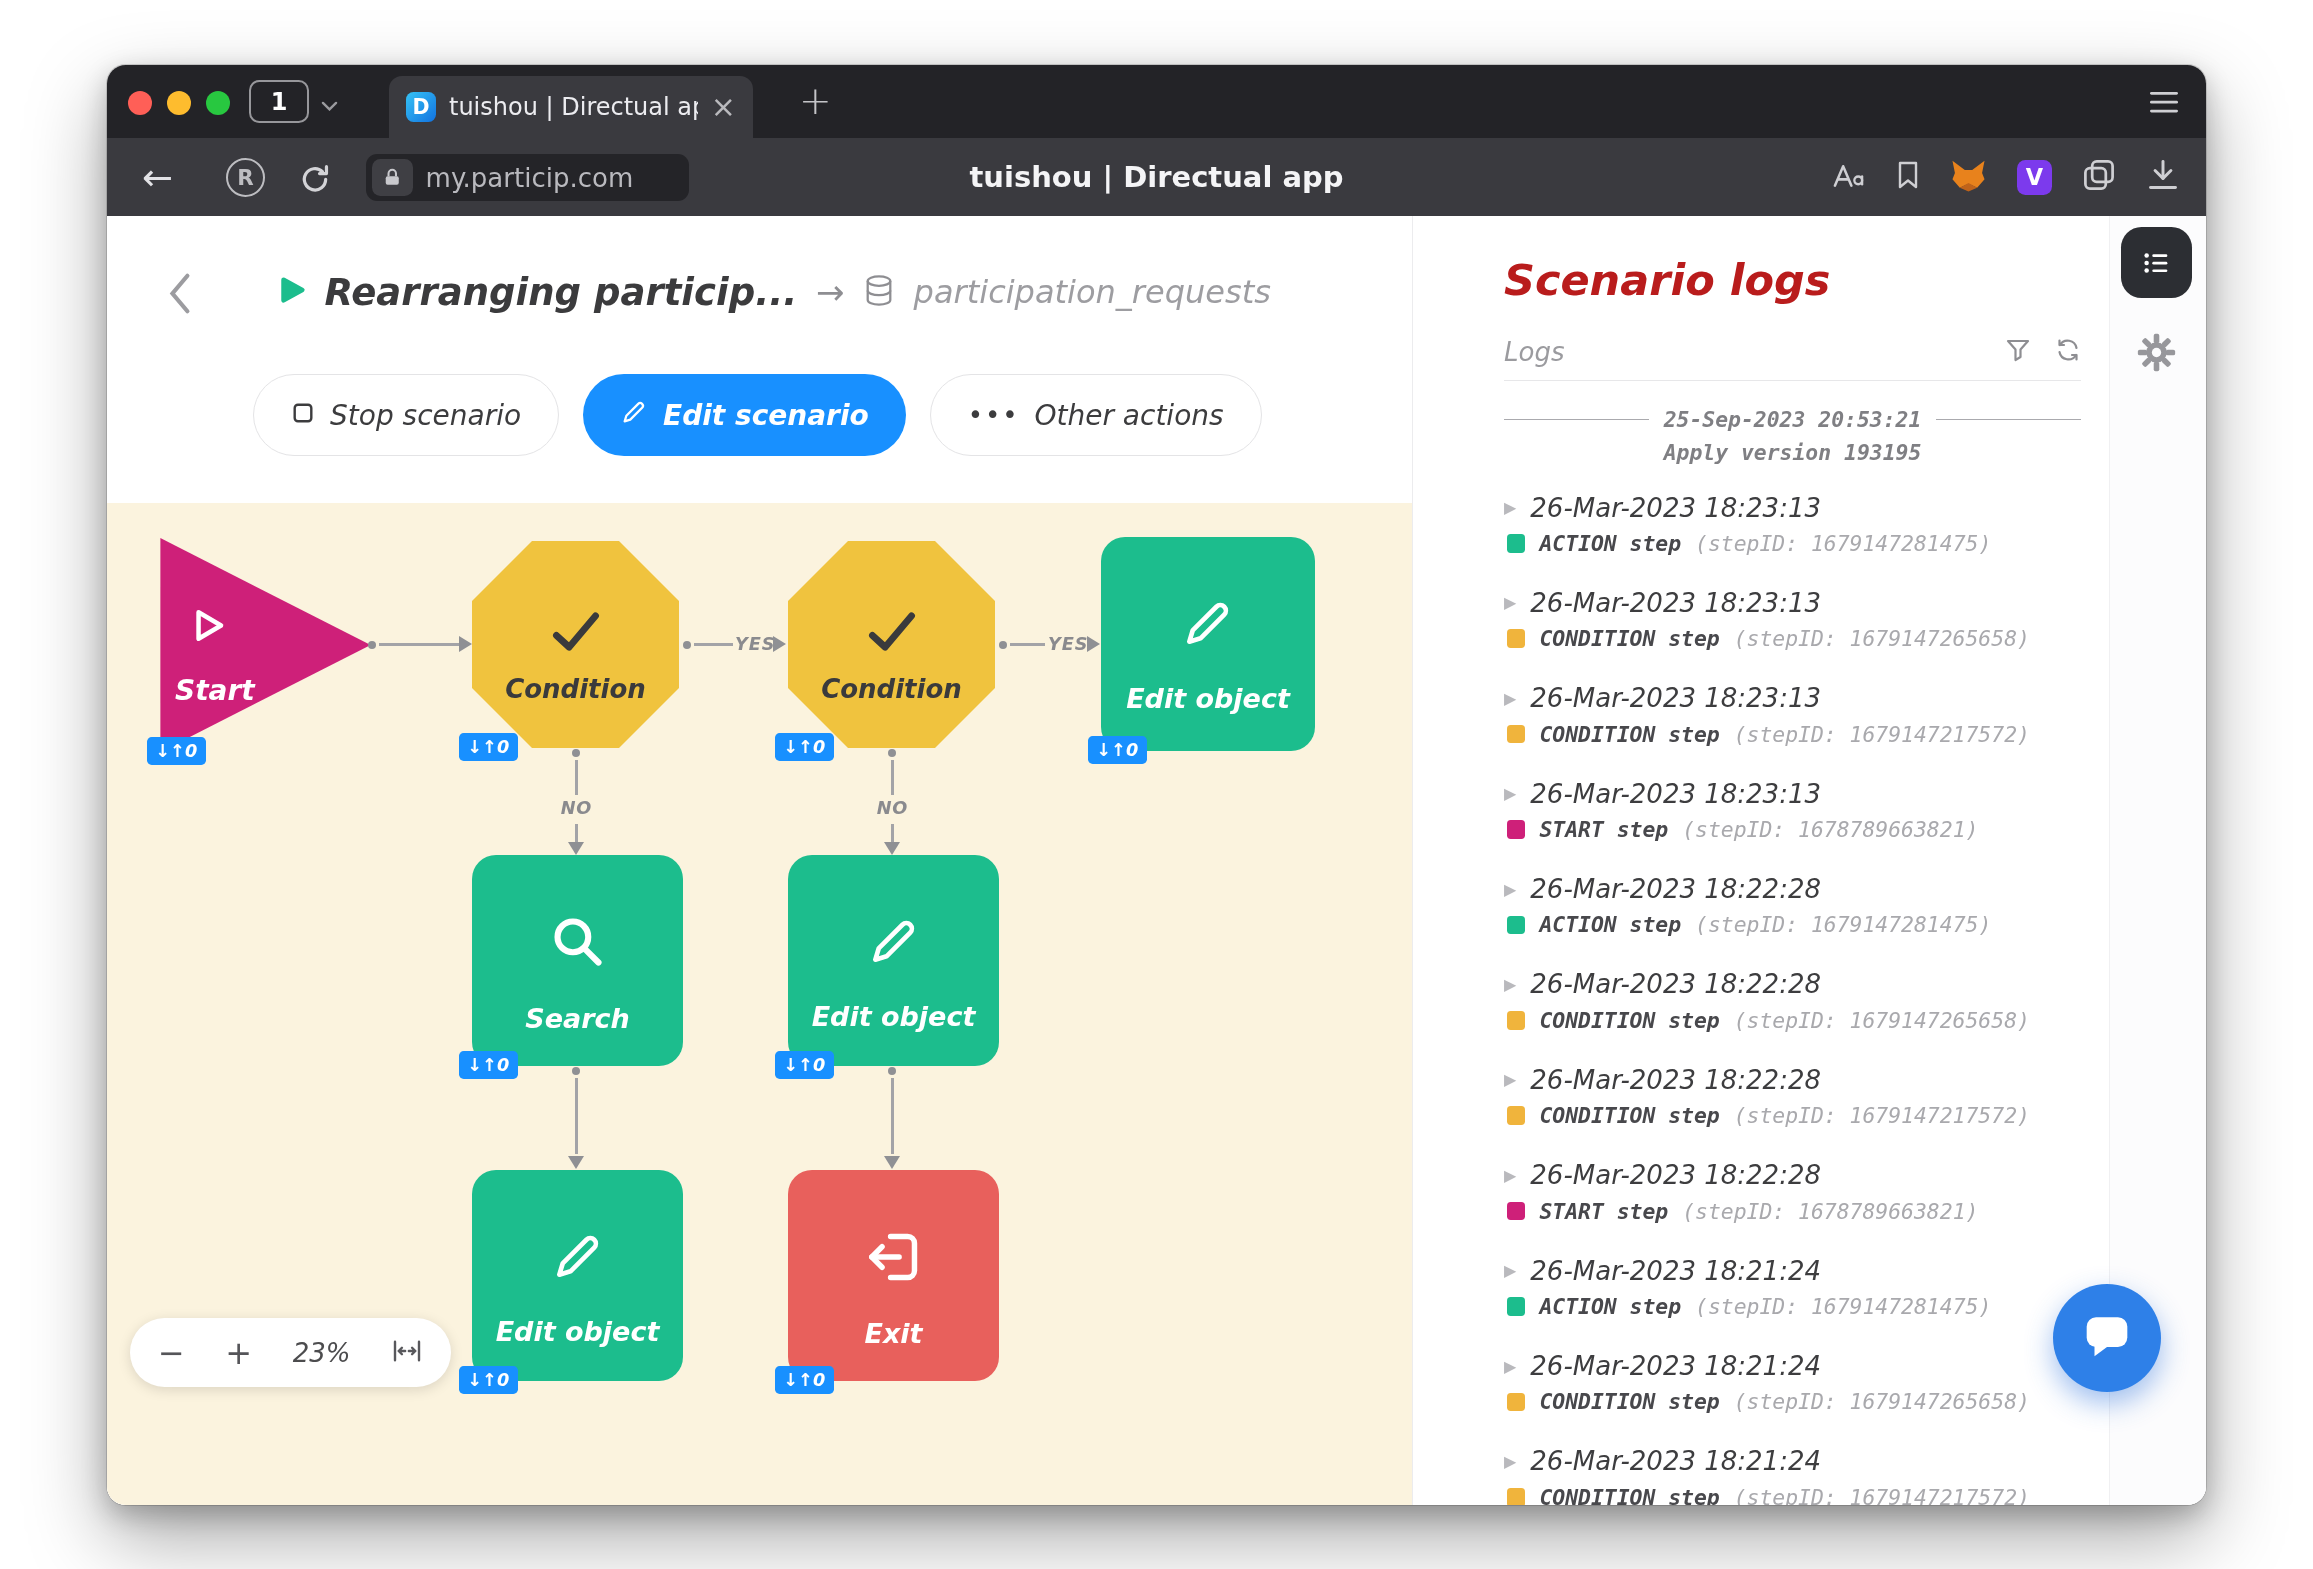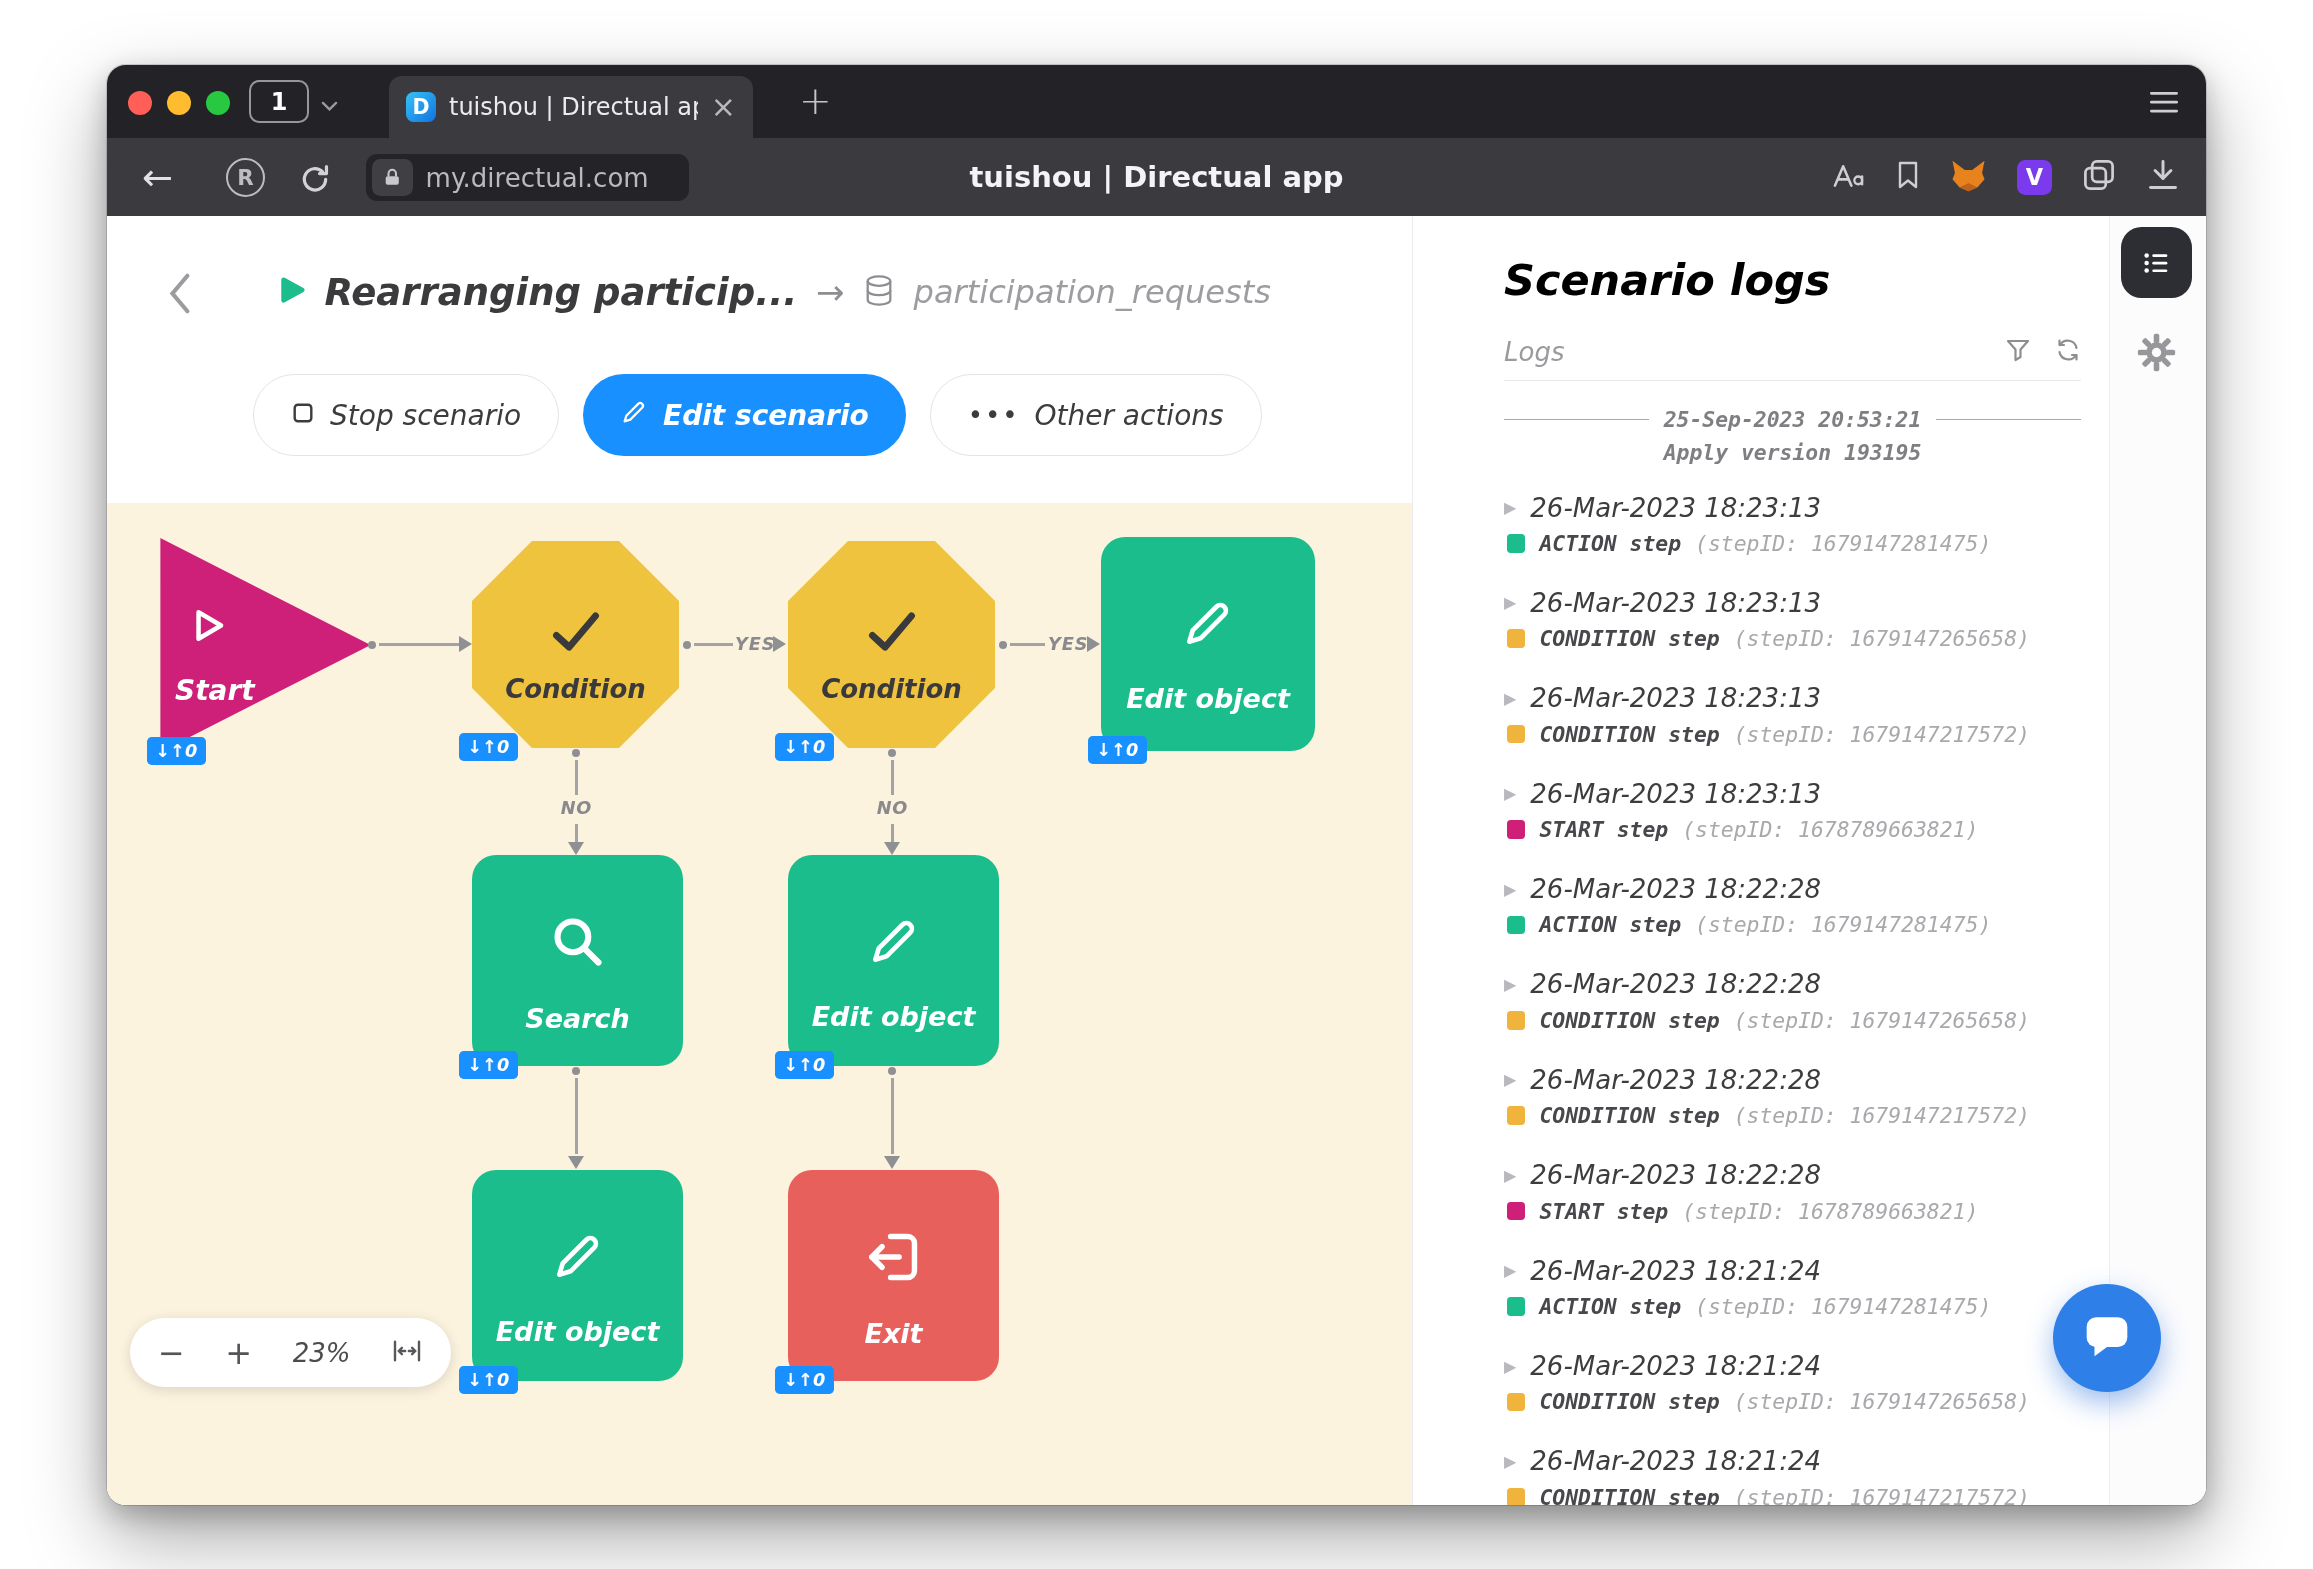--- a/index.html
+++ b/index.html
@@ -140,21 +140,21 @@
     position: absolute; left: 23px; top: 815px; width: 321px; height: 69px;
     background: #fff; border-radius: 37px; box-shadow: 0 2.8px 13px rgba(0,0,0,.13);
     display: flex; align-items: center; justify-content: space-between; padding: 0 28px;
   }
   .zoom-glyph { font-size: 32px; color: #555559; line-height: 1; }
   .zoom-level { font-size: 26px; color: #4c4c4e; }
 
   
   .logs { width: 697px; flex: none; border-left: 1.9px solid #ececee; position: relative; overflow: hidden; background: #fff; }
   .logs-inner { margin: 39px 28px 0 91px; }
-  .logs-title { font-size: 43px; font-weight: bold; color: #000000; }
+  .logs-title { font-size: 43px; font-weight: bold; color: #b91c1c; }
   .logs-row { margin-top: 32px; display: flex; align-items: center; justify-content: space-between; }
   .logs-label { font-size: 26px; color: #9b9b9f; }
   .logs-icons { display: flex; gap: 24px; align-items: center; }
   .logs-divider { margin-top: 13px; border-bottom: 1.9px solid #e7e7e9; }
   .version { margin-top: 26px; font-family: "DejaVu Sans Mono", monospace; color: #7f7f83; font-weight: bold; font-size: 21.4px; }
   .version-line1 { display: flex; align-items: center; gap: 15px; }
   .vrule { flex: 1; height: 1.9px; background: #aaaaae; }
   .version-line2 { text-align: center; margin-top: 7.5px; }
   .entries { margin-top: 28px; }
   .entry { margin-bottom: 32px; }
@@ -221,21 +221,21 @@
           <path d="M20.6 3.5v5.2h-5.2" fill="none" stroke="#d3d3d7" stroke-width="2.4" stroke-linecap="round" stroke-linejoin="round"></path>
         </svg>
     </span>
     <div class="url-pill">
       <span class="lock-chip">
         <svg width="20.5" height="20.5" viewBox="0 0 22 22">
             <rect x="4" y="10" width="14" height="9" rx="2" fill="#c9c9cd"></rect>
             <path d="M7 10V7a4 4 0 0 1 8 0v3" fill="none" stroke="#c9c9cd" stroke-width="2.2"></path>
           </svg>
       </span>
-      <span class="url-text">my.directual.com</span>
+      <span class="url-text">my.particip.com</span>
     </div>
     <div class="nav-title">tuishou | Directual app</div>
     <div class="nav-icons">
       <span>
         <svg width="35" height="32" viewBox="0 0 36 32">
             <g fill="none" stroke="#cfcfd3" stroke-width="2.6" stroke-linecap="round" stroke-linejoin="round">
               <path d="M4 27L12.5 7 21 27"></path>
               <path d="M7.5 20.5h10"></path>
               <circle cx="28" cy="21.5" r="4" stroke-width="2.4"></circle>
               <path d="M32 17.5v8" stroke-width="2.4"></path>

